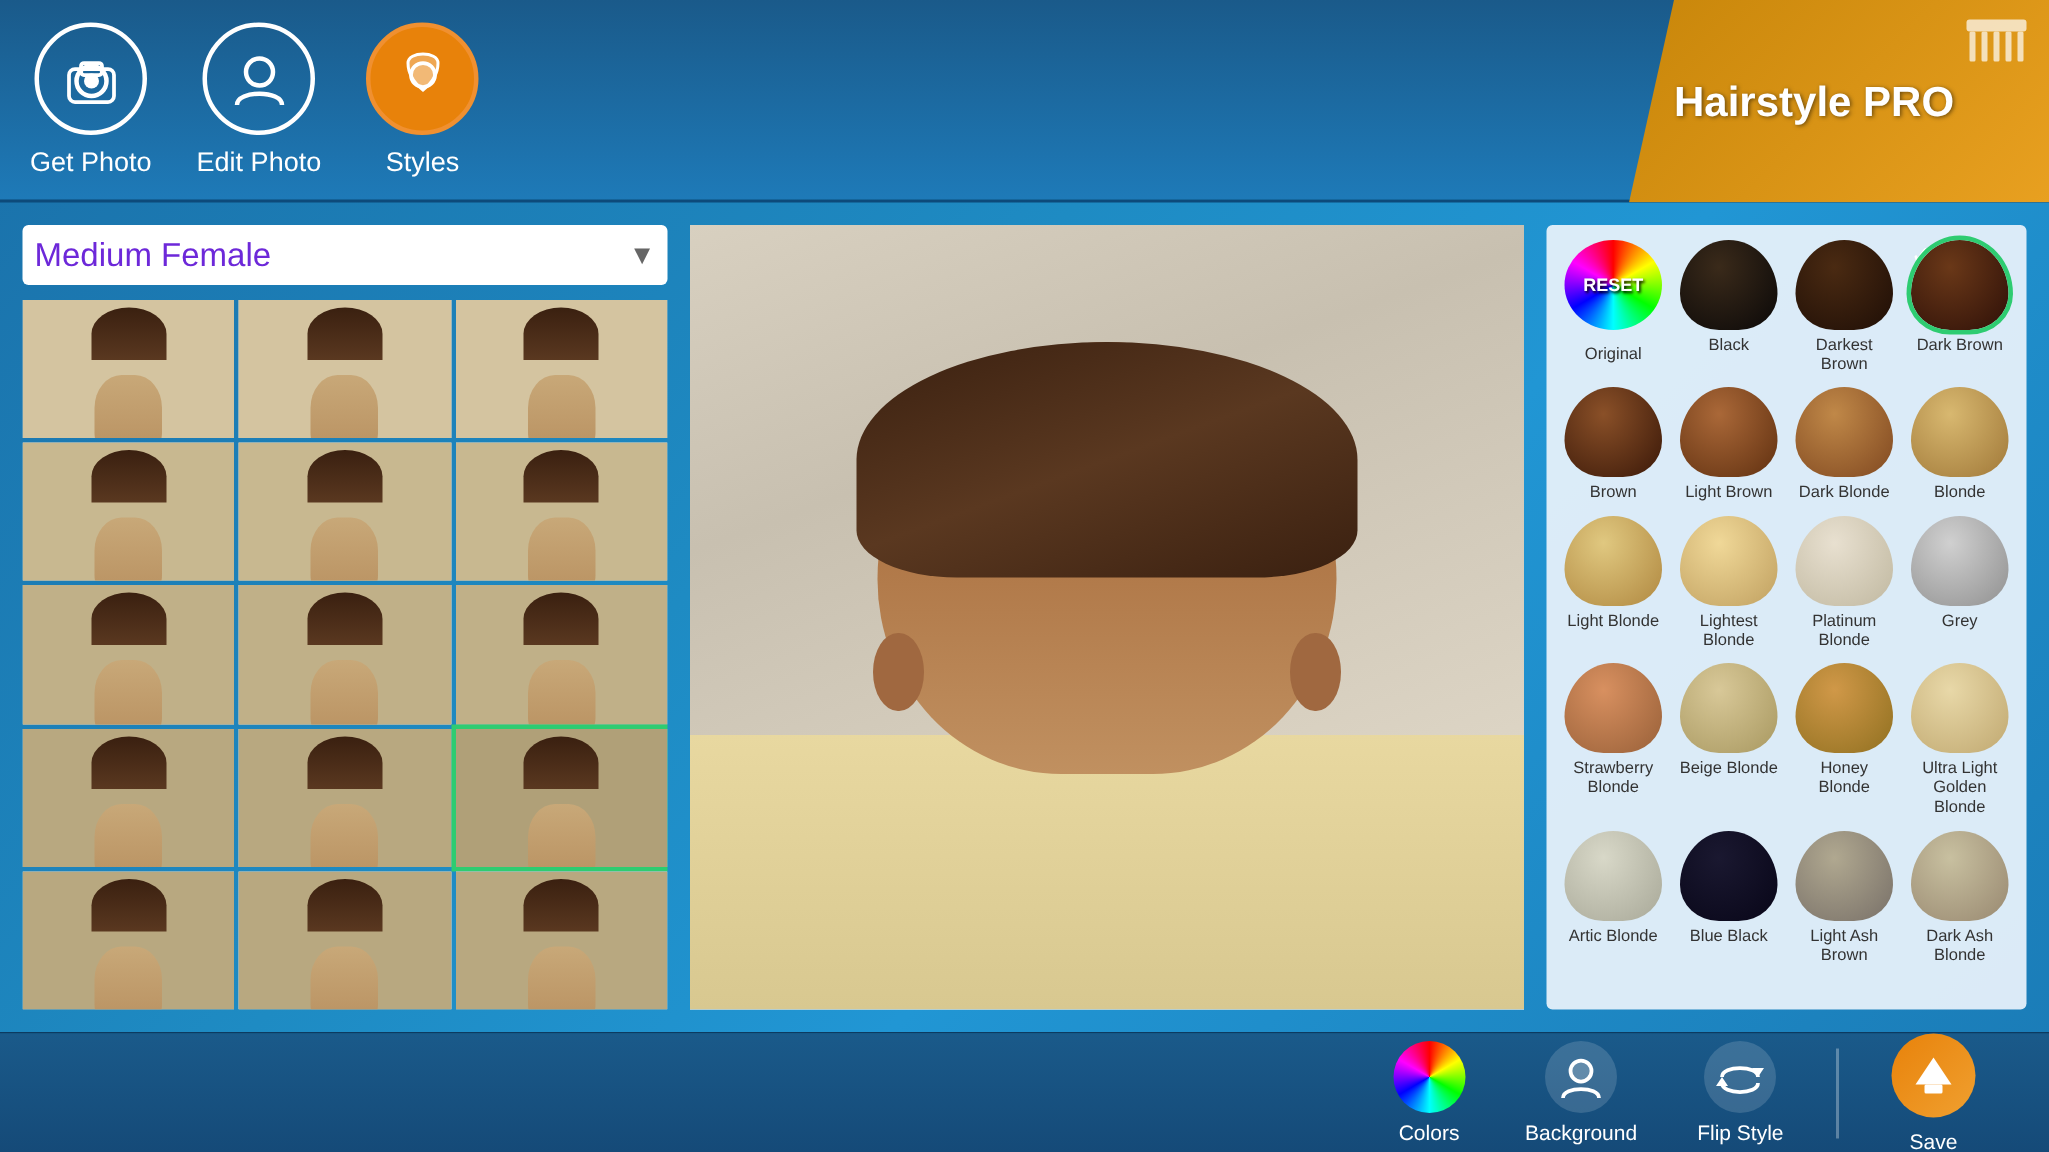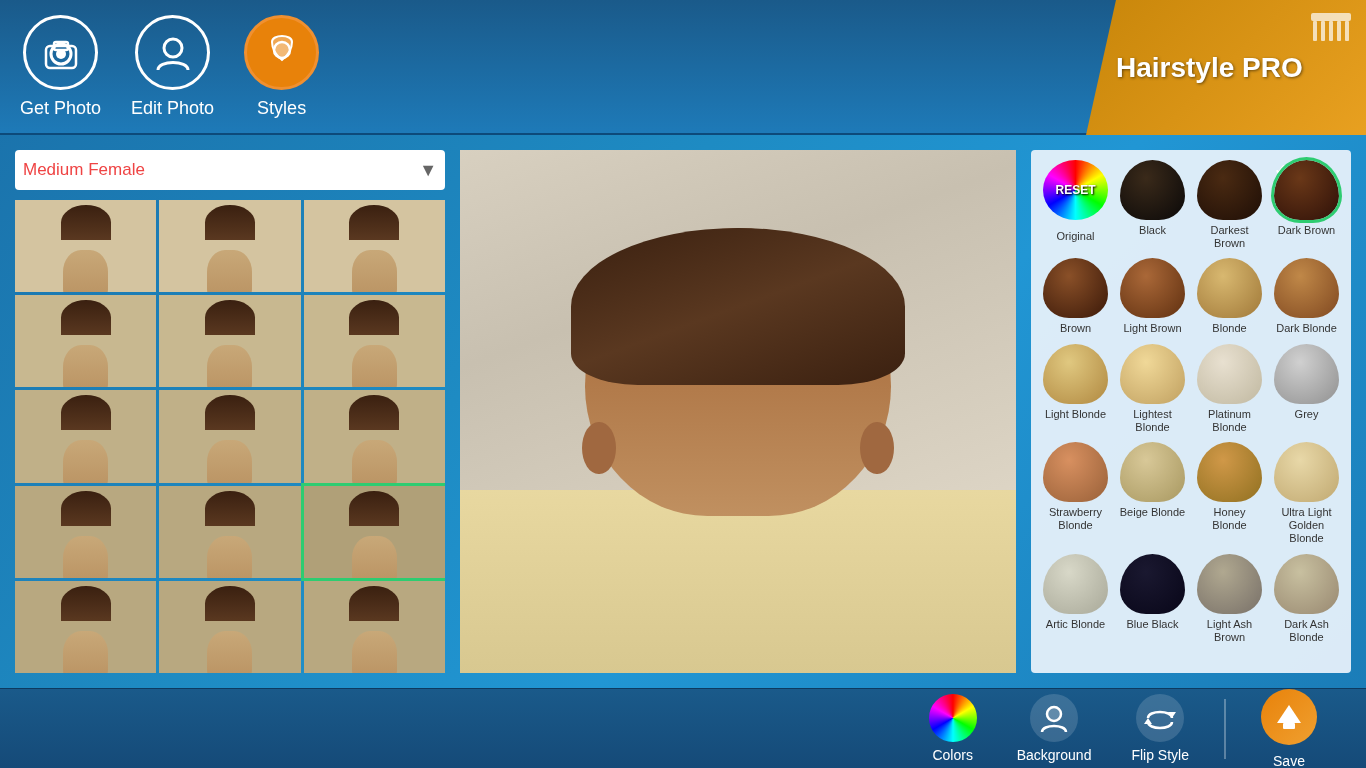--- a/index.html
+++ b/index.html
@@ -95,22 +95,22 @@
       background: white;
       border-radius: 4px;
       padding: 2px 8px;
       display: flex;
       align-items: center;
       justify-content: space-between;
       cursor: pointer;
       height: 40px;
     }
     .dropdown-text {
-      color: #ef4444;
-      font-size: 17px;
+      color: #6d28d9;
+      font-size: 22px;
     }
     .dropdown-arrow {
       color: #666;
       font-size: 18px;
     }
     .style-grid {
       display: grid;
       grid-template-columns: repeat(3, 1fr);
       gap: 3px;
       overflow: hidden;
@@ -483,27 +483,27 @@
       <div class="swatch-shape" style="background:radial-gradient(ellipse at 40% 30%,#8a5028,#3a1808);"></div>
       <span class="color-label">Brown</span>
     </div>
 
     <div class="color-cell">
       <div class="swatch-shape" style="background:radial-gradient(ellipse at 40% 30%,#aa6838,#603010);"></div>
       <span class="color-label">Light Brown</span>
     </div>
 
     <div class="color-cell">
+      <div class="swatch-shape" style="background:radial-gradient(ellipse at 40% 30%,#c08848,#804820);"></div>
+      <span class="color-label">Dark Blonde</span>
+    </div>
+
+    <div class="color-cell">
       <div class="swatch-shape" style="background:radial-gradient(ellipse at 40% 30%,#d8b870,#a07838);"></div>
       <span class="color-label">Blonde</span>
-    </div>
-
-    <div class="color-cell">
-      <div class="swatch-shape" style="background:radial-gradient(ellipse at 40% 30%,#c08848,#804820);"></div>
-      <span class="color-label">Dark Blonde</span>
     </div>
 
     <div class="color-cell">
       <div class="swatch-shape" style="background:radial-gradient(ellipse at 40% 30%,#e0c880,#b08840);"></div>
       <span class="color-label">Light Blonde</span>
     </div>
 
     <div class="color-cell">
       <div class="swatch-shape" style="background:radial-gradient(ellipse at 40% 30%,#f0d898,#c0a060);"></div>
       <span class="color-label">Lightest Blonde</span>

